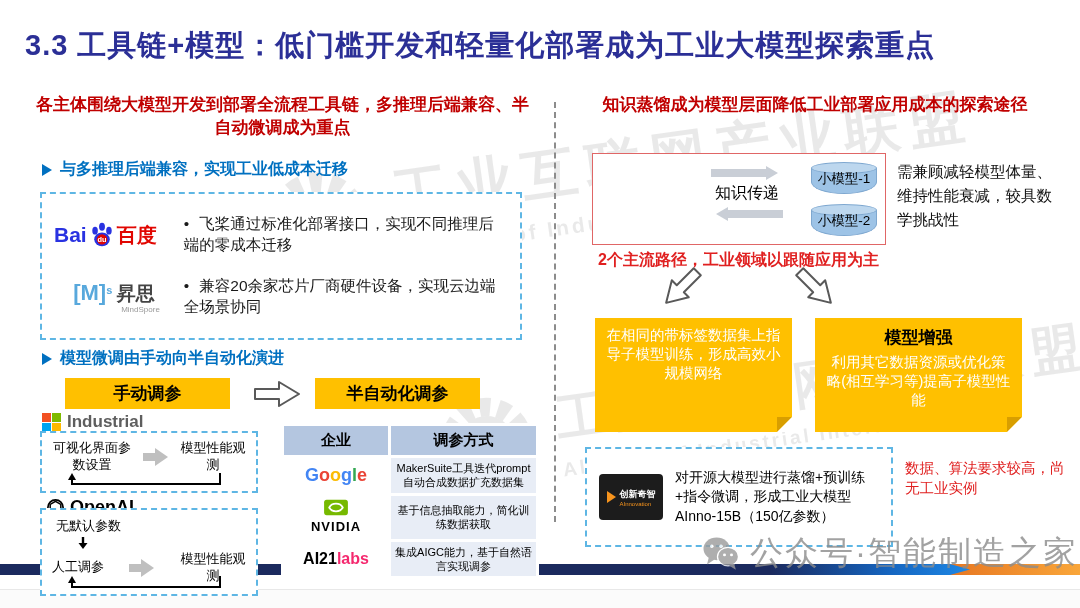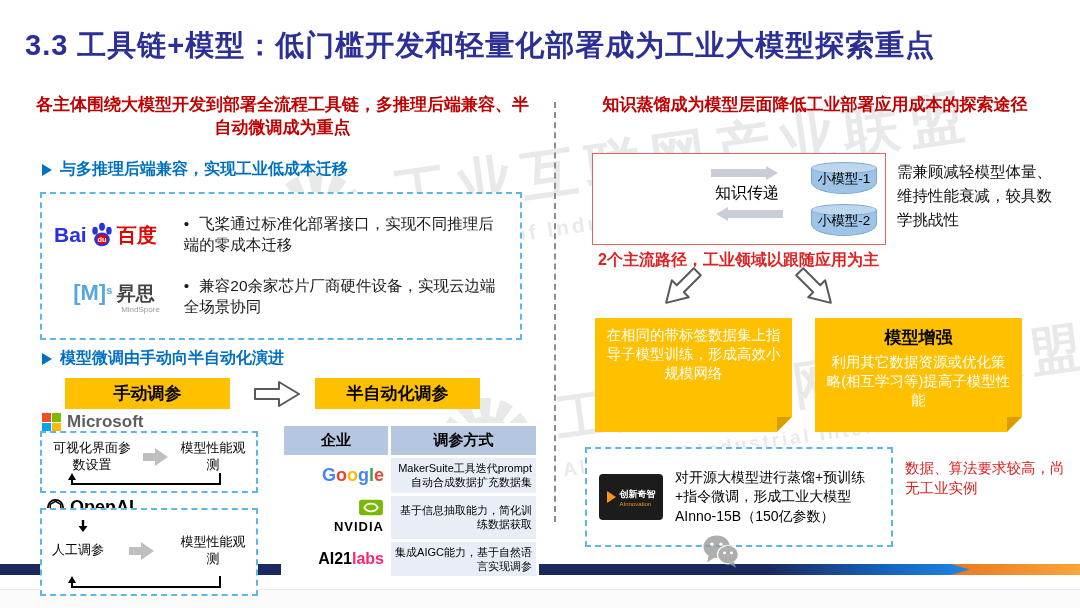--- a/index.html
+++ b/index.html
@@ -36,21 +36,21 @@
   .garrow{position:relative;width:26px;height:20px;flex:0 0 auto;}
   .garrow::before{content:"";position:absolute;left:0;top:6px;width:12px;height:8px;background:#BFBFBF;}
   .garrow::after{content:"";position:absolute;left:12px;top:1px;border-top:9px solid transparent;
         border-bottom:9px solid transparent;border-left:13px solid #BFBFBF;}
 
   .step{font-size:13px;color:#000;text-align:center;line-height:1.3;}
 
   
   .cotable{border-collapse:separate;border-spacing:3px;background:#fff;}
   .cotable th{background:#B4C6E0;font-size:15px;font-weight:bold;color:#000;padding:5px 4px;}
-  .cotable td{background:#E8EDF6;font-size:11px;color:#000;text-align:right;
+  .cotable td{background:#E8EDF6;font-size:11px;color:#000;text-align:center;
               vertical-align:middle;padding:3px 4px;line-height:1.3;}
   .logo-cell{background:#fff !important;}
 
   
   .cyl{position:relative;background:#9DC3E6;border:1px solid #7FA8D0;border-top:none;
        border-radius:0 0 50% 50%/0 0 12px 12px;box-sizing:border-box;}
   .cyl .cap{position:absolute;left:-1px;right:-1px;top:-8px;height:16px;background:#BDD7EE;
        border:1px solid #7FA8D0;border-radius:50%;box-sizing:border-box;}
   .cyl .lbl{position:absolute;left:0;right:0;text-align:center;color:#000;}
 
@@ -159,40 +159,41 @@
   </svg>
   <div class="abs obox z2" style="left:315px;top:378px;width:165px;height:31px;">半自动化调参</div>
 
   <div class="abs z2" style="left:42px;top:412px;display:flex;align-items:center;gap:6px;">
     <div style="display:grid;grid-template-columns:9px 9px;grid-gap:1px;">
       <span style="width:9px;height:9px;background:#F25022;display:block;"></span>
       <span style="width:9px;height:9px;background:#7FBA00;display:block;"></span>
       <span style="width:9px;height:9px;background:#00A4EF;display:block;"></span>
       <span style="width:9px;height:9px;background:#FFB900;display:block;"></span>
     </div>
-    <span style="font-size:17px;font-weight:bold;color:#5E5E5E;">Microsoft</span>
+    <span style="font-size:17px;font-weight:bold;color:#5E5E5E;">Industrial</span>
   </div>
   <div class="abs dashbox z2" style="left:40px;top:431px;width:218px;height:62px;display:flex;align-items:center;justify-content:space-between;padding:4px 10px 14px;">
     <div class="step" style="width:80px;">可视化界面参数设置</div>
     <div class="garrow"></div>
     <div class="step" style="width:66px;">模型性能观测</div>
     <svg style="position:absolute;left:18px;bottom:2px;" width="170" height="16">
       <path d="M160,0 L160,11 L12,11 L12,4" fill="none" stroke="#000" stroke-width="2"></path>
       <polygon points="12,0 8,7 16,7" fill="#000"></polygon>
     </svg>
   </div>
 
   <div class="abs z2" style="left:42px;top:497px;display:flex;align-items:center;gap:5px;background:#fff;padding:0 4px;">
     <svg width="19" height="19" viewBox="0 0 20 20">
       <circle cx="10" cy="10" r="8" fill="none" stroke="#000" stroke-width="1.8"></circle>
       <polygon points="10,3.5 15.6,6.8 15.6,13.2 10,16.5 4.4,13.2 4.4,6.8" fill="none" stroke="#000" stroke-width="1.6"></polygon>
     </svg>
     <span style="font-size:18px;font-weight:bold;color:#000;">OpenAI</span>
   </div>
   <div class="abs dashbox z2" style="left:40px;top:508px;width:218px;height:88px;padding:8px 10px 14px;box-sizing:border-box;">
+    <div class="step" style="text-align:left;margin-left:4px;">无默认参数</div>
     <svg width="14" height="12" style="margin-left:24px;">
       <line x1="7" y1="0" x2="7" y2="7" stroke="#000" stroke-width="2.4"></line>
       <polygon points="7,12 2.5,6 11.5,6" fill="#000"></polygon>
     </svg>
     <div style="display:flex;align-items:center;justify-content:space-between;margin-top:-2px;">
       <div class="step">人工调参</div>
       <div class="garrow"></div>
       <div class="step" style="width:66px;">模型性能观测</div>
     </div>
     <svg style="position:absolute;left:18px;bottom:2px;" width="170" height="16">
@@ -295,15 +296,16 @@
     <svg width="42" height="42" viewBox="0 0 48 48">
       <ellipse cx="19" cy="18" rx="15" ry="13" fill="#9b9b9b"></ellipse>
       <polygon points="10,28 8,36 17,30" fill="#9b9b9b"></polygon>
       <circle cx="13.5" cy="15" r="2" fill="#fff"></circle>
       <circle cx="24" cy="15" r="2" fill="#fff"></circle>
       <ellipse cx="32" cy="27" rx="12" ry="10.5" fill="#9b9b9b" stroke="#fff" stroke-width="1.5"></ellipse>
       <polygon points="39,35 41,42 33,37" fill="#9b9b9b"></polygon>
       <circle cx="28" cy="25" r="1.7" fill="#fff"></circle>
       <circle cx="36" cy="25" r="1.7" fill="#fff"></circle>
     </svg>
+    <span>公众号·智能制造之家</span>
   </div>
 
 </div>
 
 </body></html>

